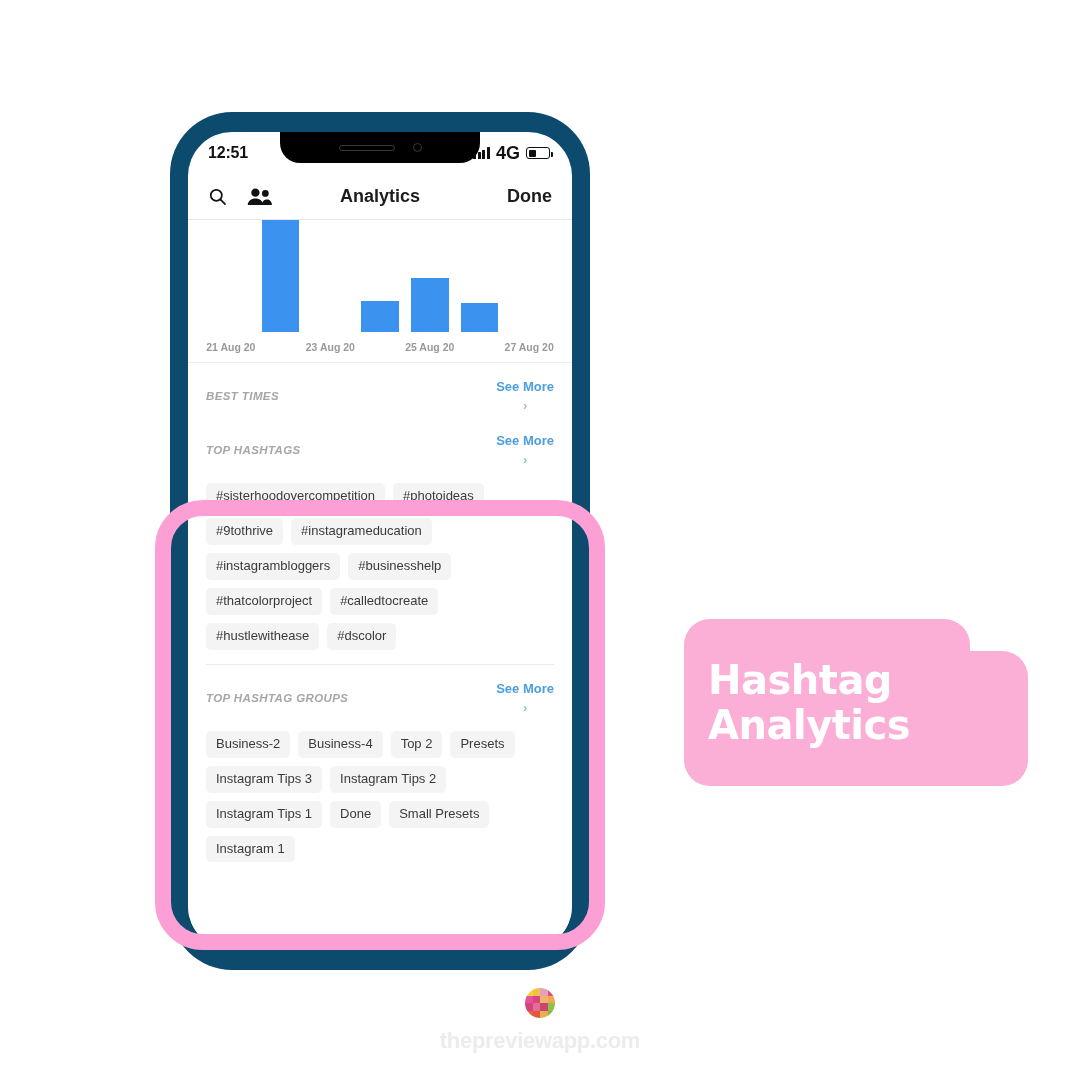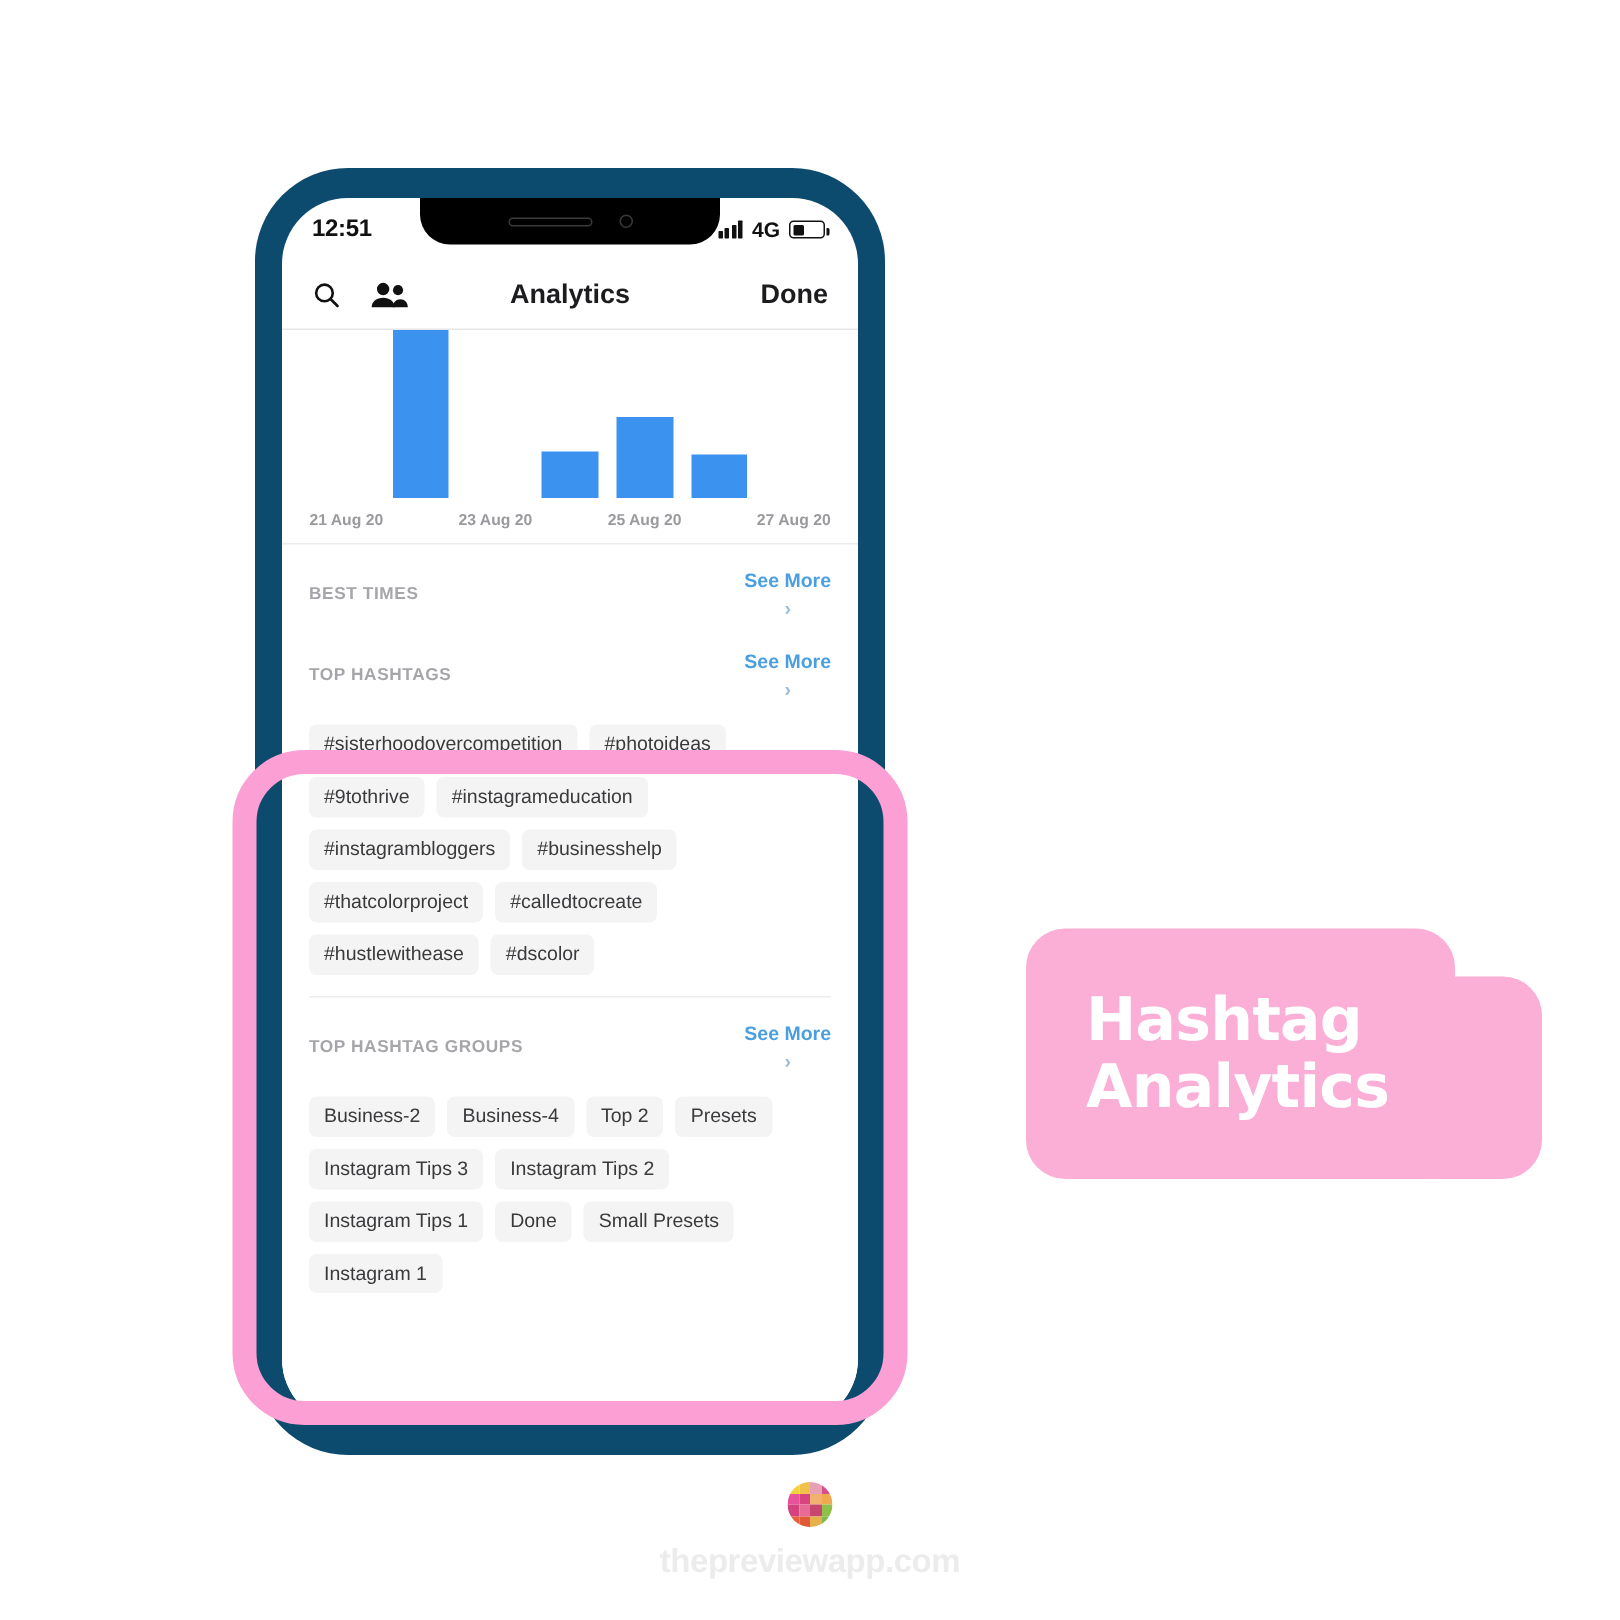--- a/index.html
+++ b/index.html
@@ -41,21 +41,21 @@
     font-size:16px; font-weight:bold; color:#111;
     letter-spacing:-0.2px;
   }
   #status-right{ display:flex; align-items:center; gap:6px; }
   .sig-bars{ display:flex; align-items:flex-end; gap:1.5px; height:12px; }
   .sig-bars i{ display:block; width:3px; background:#111; border-radius:.5px; }
   .sig-bars i:nth-child(1){height:5px}
   .sig-bars i:nth-child(2){height:7px}
   .sig-bars i:nth-child(3){height:9px}
   .sig-bars i:nth-child(4){height:12px}
-  #status-network{ font-size:14px; font-weight:600; color:#111; }
+  #status-network{ font-size:18px; font-weight:600; color:#111; }
   #battery-icon{
     position:relative; width:24px; height:12px;
     border:1.6px solid #111; border-radius:3px; padding:1.5px;
   }
   #battery-icon::after{
     content:""; position:absolute; right:-3.5px; top:3.5px;
     width:2px; height:5px; background:#111; border-radius:0 1px 1px 0;
   }
   #battery-icon span{ display:block; height:100%; width:42%; background:#111; border-radius:1px; }
 
@@ -121,21 +121,21 @@
     height:58px; display:flex; align-items:center; justify-content:center;
     border-bottom:1px solid #ececec;
   }
   #optimizations-title{ font-size:17px; font-weight:bold; color:#1c1c1e; }
 
   .section-head{
     display:flex; align-items:center; justify-content:space-between;
     padding:16px 18px 4px 18px;
   }
   .section-label{
-    font-size:11.5px; font-weight:bold; color:#a6a6aa; letter-spacing:.4px;
+    font-size:11.5px; font-weight:bold; color:#a6a6aa; letter-spacing:.4px;font-style:italic;
   }
   .see-more{
     display:flex; align-items:center; gap:4px;
     font-size:13px; font-weight:bold; color:#4a9fe0;flex-direction:column;
   }
   .see-more .chev{ color:#9bbdd8; font-size:13px; }
 
   
   #best-times-values{
     display:flex; padding:8px 18px 16px 18px;
@@ -188,21 +188,21 @@
     background:#fbaed6; border-radius:26px;
   }
   #badge-shape-front{
     position:absolute; left:0; top:0;
     width:286px; height:167px;
     background:#fbaed6; border-radius:26px;
   }
   #badge-text{
     position:absolute; left:0; top:0; width:286px; height:167px;
     display:flex; flex-direction:column; justify-content:center;
-    padding-left:40px;
+    padding-left:24px;
     color:#ffffff;
     font-family:"DejaVu Sans", sans-serif;
     font-weight:bold;
     font-size:40px;
     line-height:1.12;
     letter-spacing:-0.5px;
     z-index:3;
   }
 
   

